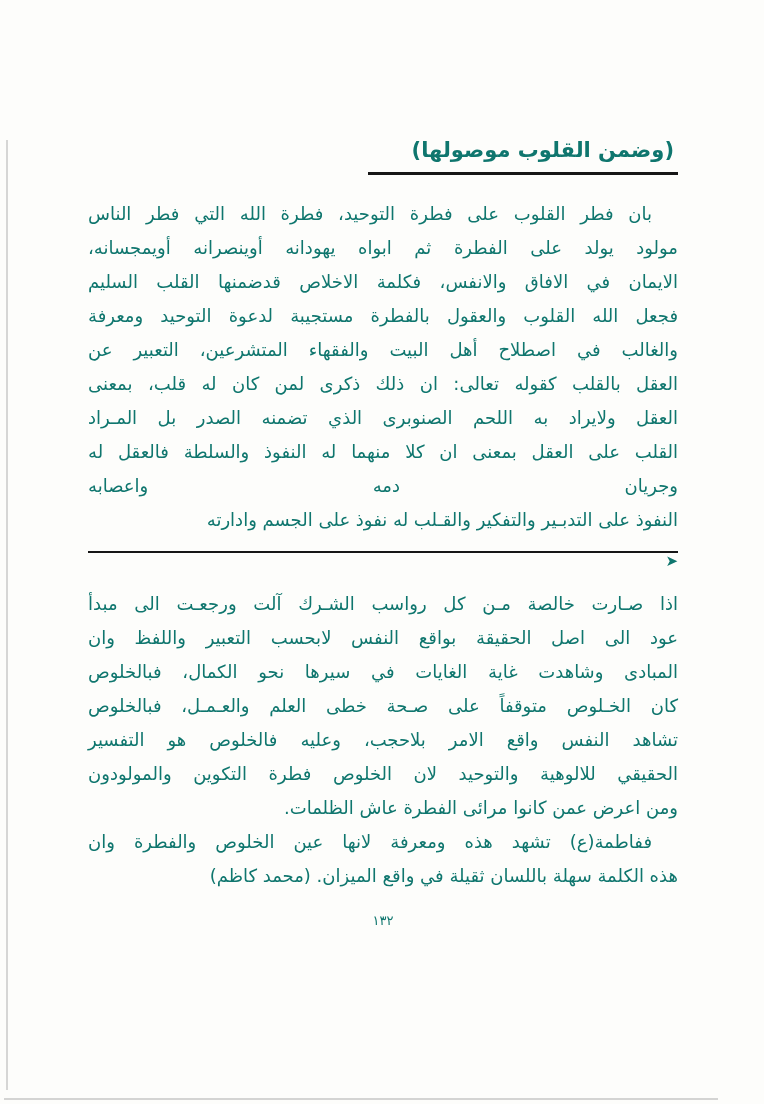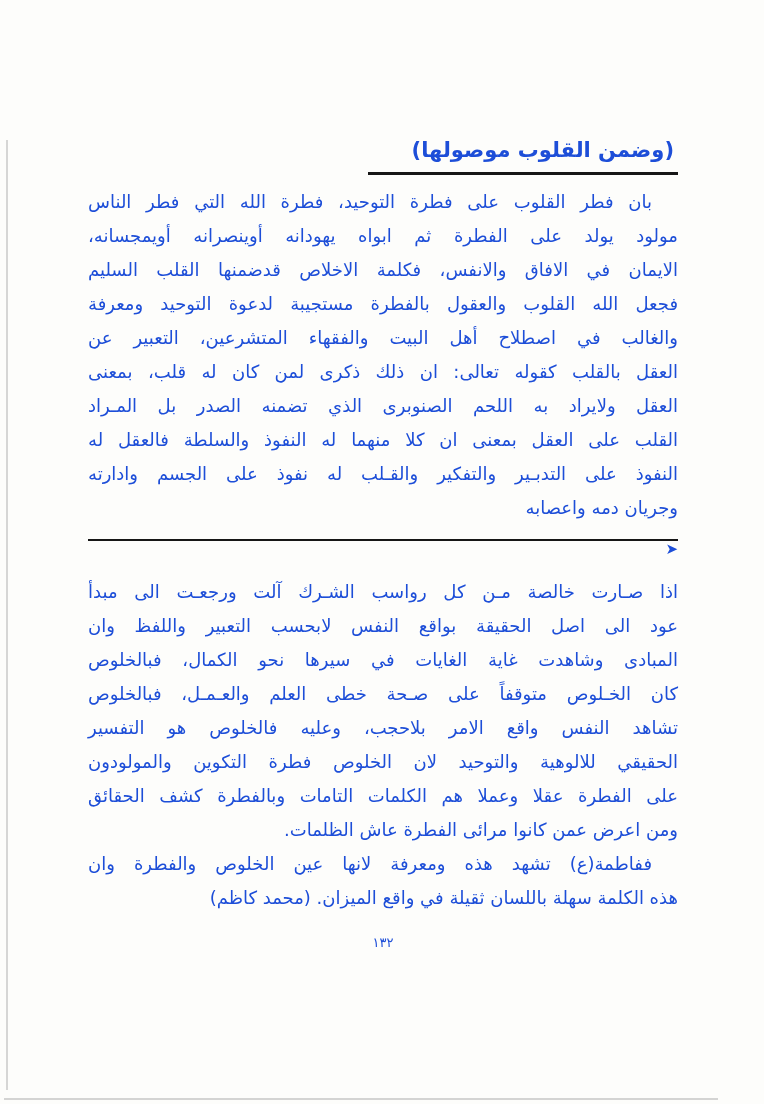--- a/index.html
+++ b/index.html
@@ -4,21 +4,21 @@
 <style>
   * { margin: 0; padding: 0; box-sizing: border-box; }
   html, body { background: #ffffff; }
   body { font-family: "DejaVu Sans", sans-serif; }
 
   .page {
     position: relative;
     width: 764px;
     height: 1104px;
     background: #fdfdfb;
-    color: #1d4ed8;
+    color: #0f766e;
     overflow: hidden;
   }
 
   
   .edge-left {
     position: absolute; left: 6px; top: 140px; bottom: 14px;
     width: 2px; background: #c8c8c8; opacity: .75;
   }
   .edge-bottom {
     position: absolute; left: 4px; right: 46px; bottom: 4px;
@@ -45,21 +45,21 @@
   }
 
   .para { font-size: 18px; line-height: 34px; }
   .para .line {
     text-align: justify;
     text-align-last: justify;
   }
   .para .line:last-child { text-align-last: right; }
   .para .line.indent { padding-right: 26px; }
 
-  .p1 { margin-top: 10px; }
+  .p1 { margin-top: 22px; }
 
   .separator { position: relative; margin-top: 14px; height: 36px; }
   .separator .rule { border-top: 2.5px solid #161616; }
   .separator .arrow {
     position: absolute; right: 0; top: 3px;
     font-size: 15px; font-weight: bold; line-height: 1;
   }
 
   .pagenum {
     text-align: center;
@@ -84,37 +84,36 @@
 
     <div class="para p1">
         <div class="line indent">بان فطر القلوب على فطرة التوحيد، فطرة الله التي فطر الناس</div>
         <div class="line">مولود يولد على الفطرة ثم ابواه يهودانه أوينصرانه أويمجسانه،</div>
         <div class="line">الايمان في الافاق والانفس، فكلمة الاخلاص قدضمنها القلب السليم</div>
         <div class="line">فجعل الله القلوب والعقول بالفطرة مستجيبة لدعوة التوحيد ومعرفة</div>
         <div class="line">والغالب في اصطلاح أهل البيت والفقهاء المتشرعين، التعبير عن</div>
         <div class="line">العقل بالقلب كقوله تعالى: ان ذلك ذكرى لمن كان له قلب، بمعنى</div>
         <div class="line">العقل ولايراد به اللحم الصنوبرى الذي تضمنه الصدر بل المـراد</div>
         <div class="line">القلب على العقل بمعنى ان كلا منهما له النفوذ والسلطة فالعقل له</div>
+        <div class="line">وجريان دمه واعصابه</div>
         <div class="line">النفوذ على التدبـير والتفكير والقـلب له نفوذ على الجسم وادارته</div>
-        <div class="line">وجريان دمه واعصابه</div>
       </div>
 
     <div class="separator">
       <div class="rule"></div>
       <span class="arrow">➤</span>
     </div>
 
     <div class="para p2">
         <div class="line">اذا صـارت خالصة مـن كل رواسب الشـرك آلت ورجعـت الى مبدأ</div>
         <div class="line">عود الى اصل الحقيقة بواقع النفس لابحسب التعبير واللفظ وان</div>
         <div class="line">المبادى وشاهدت غاية الغايات في سيرها نحو الكمال، فبالخلوص</div>
         <div class="line">كان الخـلوص متوقفاً على صـحة خطى العلم والعـمـل، فبالخلوص</div>
         <div class="line">تشاهد النفس واقع الامر بلاحجب، وعليه فالخلوص هو التفسير</div>
         <div class="line">الحقيقي للالوهية والتوحيد لان الخلوص فطرة التكوين والمولودون</div>
-        <div class="line">على الفطرة عقلا وعملا هم الكلمات التامات وبالفطرة كشف الحقائق</div>
         <div class="line">ومن اعرض عمن كانوا مرائى الفطرة عاش الظلمات.</div>
       </div>
 
     <div class="para p3">
         <div class="line indent">ففاطمة(ع) تشهد هذه ومعرفة لانها عين الخلوص والفطرة وان</div>
         <div class="line">هذه الكلمة سهلة باللسان ثقيلة في واقع الميزان.  (محمد كاظم)</div>
       </div>
 
     <div class="pagenum">١٣٢</div>
 

